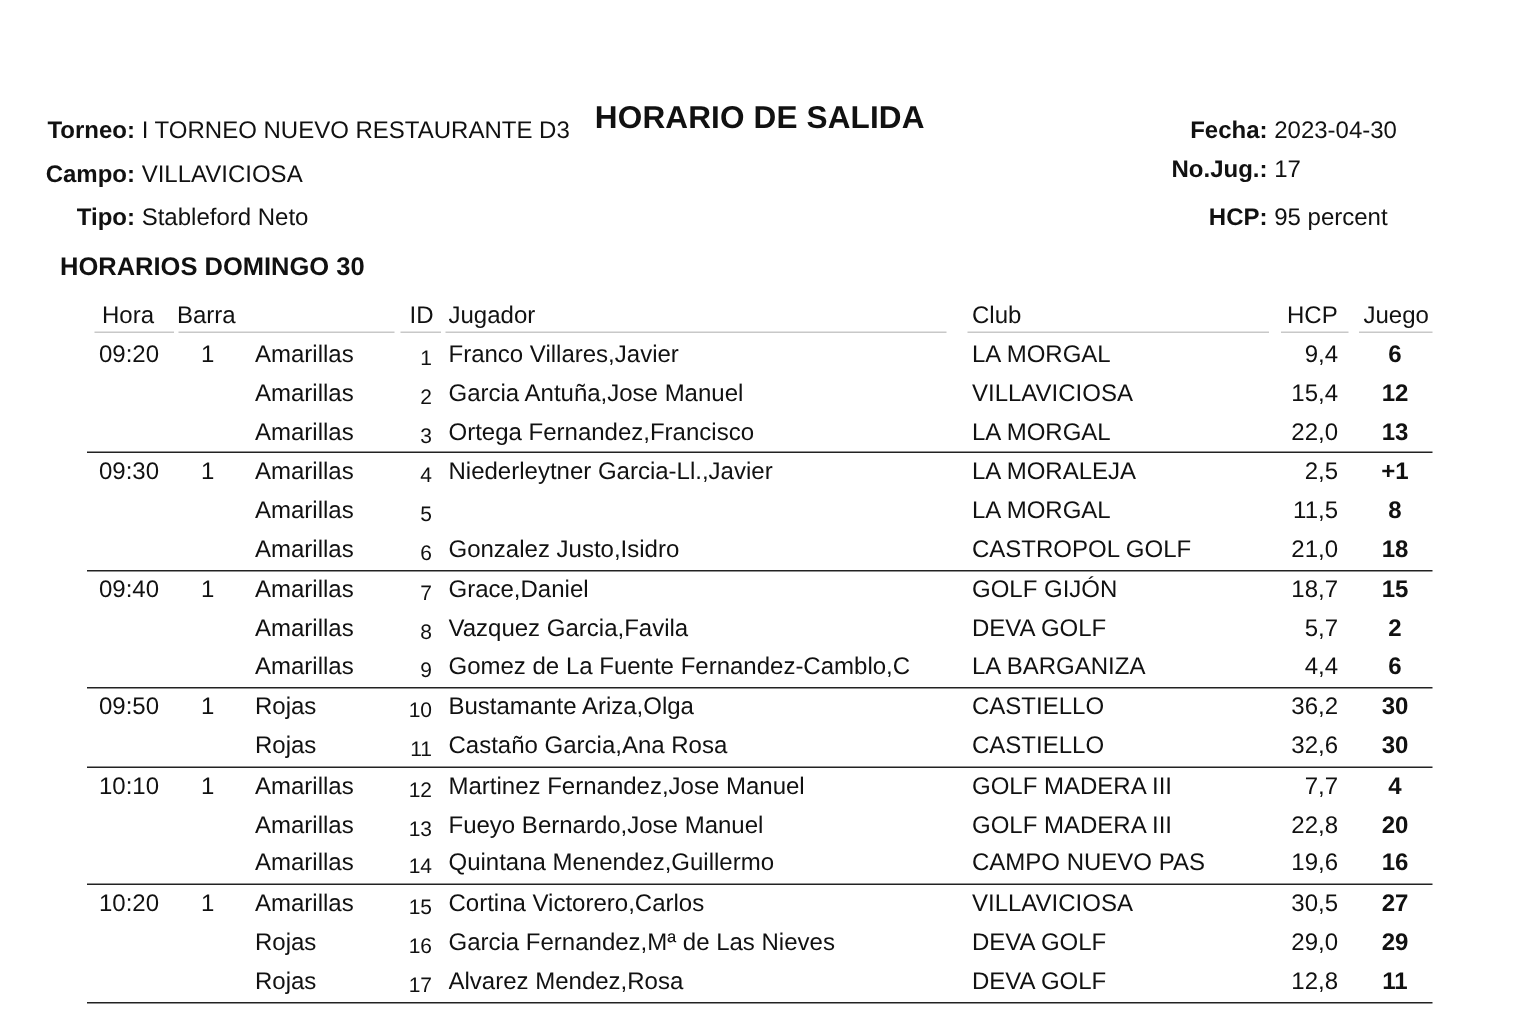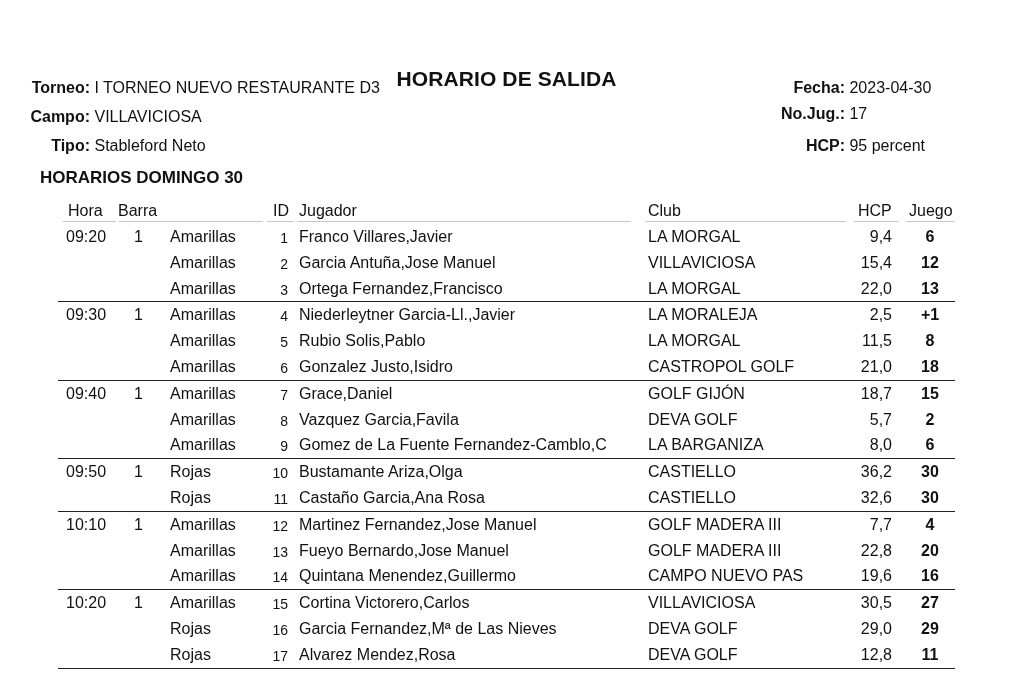--- a/index.html
+++ b/index.html
@@ -121,21 +121,20 @@
           <span class="cell c-tee">Amarillas</span>
           <span class="cell c-id">4</span>
           <span class="cell c-jug">Niederleytner Garcia-Ll.,Javier</span>
           <span class="cell c-club">LA MORALEJA</span>
           <span class="cell c-hcp">2,5</span>
           <span class="cell c-juego">+1</span>
         </div>
         <div class="row">
           <span class="cell c-tee">Amarillas</span>
           <span class="cell c-id">5</span>
-          <span class="cell c-jug">Rubio Solis,Pablo</span>
           <span class="cell c-club">LA MORGAL</span>
           <span class="cell c-hcp">11,5</span>
           <span class="cell c-juego">8</span>
         </div>
         <div class="row">
           <span class="cell c-tee">Amarillas</span>
           <span class="cell c-id">6</span>
           <span class="cell c-jug">Gonzalez Justo,Isidro</span>
           <span class="cell c-club">CASTROPOL GOLF</span>
           <span class="cell c-hcp">21,0</span>
@@ -159,21 +158,21 @@
           <span class="cell c-jug">Vazquez Garcia,Favila</span>
           <span class="cell c-club">DEVA GOLF</span>
           <span class="cell c-hcp">5,7</span>
           <span class="cell c-juego">2</span>
         </div>
         <div class="row">
           <span class="cell c-tee">Amarillas</span>
           <span class="cell c-id">9</span>
           <span class="cell c-jug">Gomez de La Fuente Fernandez-Camblo,C</span>
           <span class="cell c-club">LA BARGANIZA</span>
-          <span class="cell c-hcp">8,0</span>
+          <span class="cell c-hcp">4,4</span>
           <span class="cell c-juego">6</span>
         </div>
       </div>
       <div class="group">
         <div class="row">
           <span class="cell c-hora">09:50</span>
           <span class="cell c-barra">1</span>
           <span class="cell c-tee">Rojas</span>
           <span class="cell c-id">10</span>
           <span class="cell c-jug">Bustamante Ariza,Olga</span>

